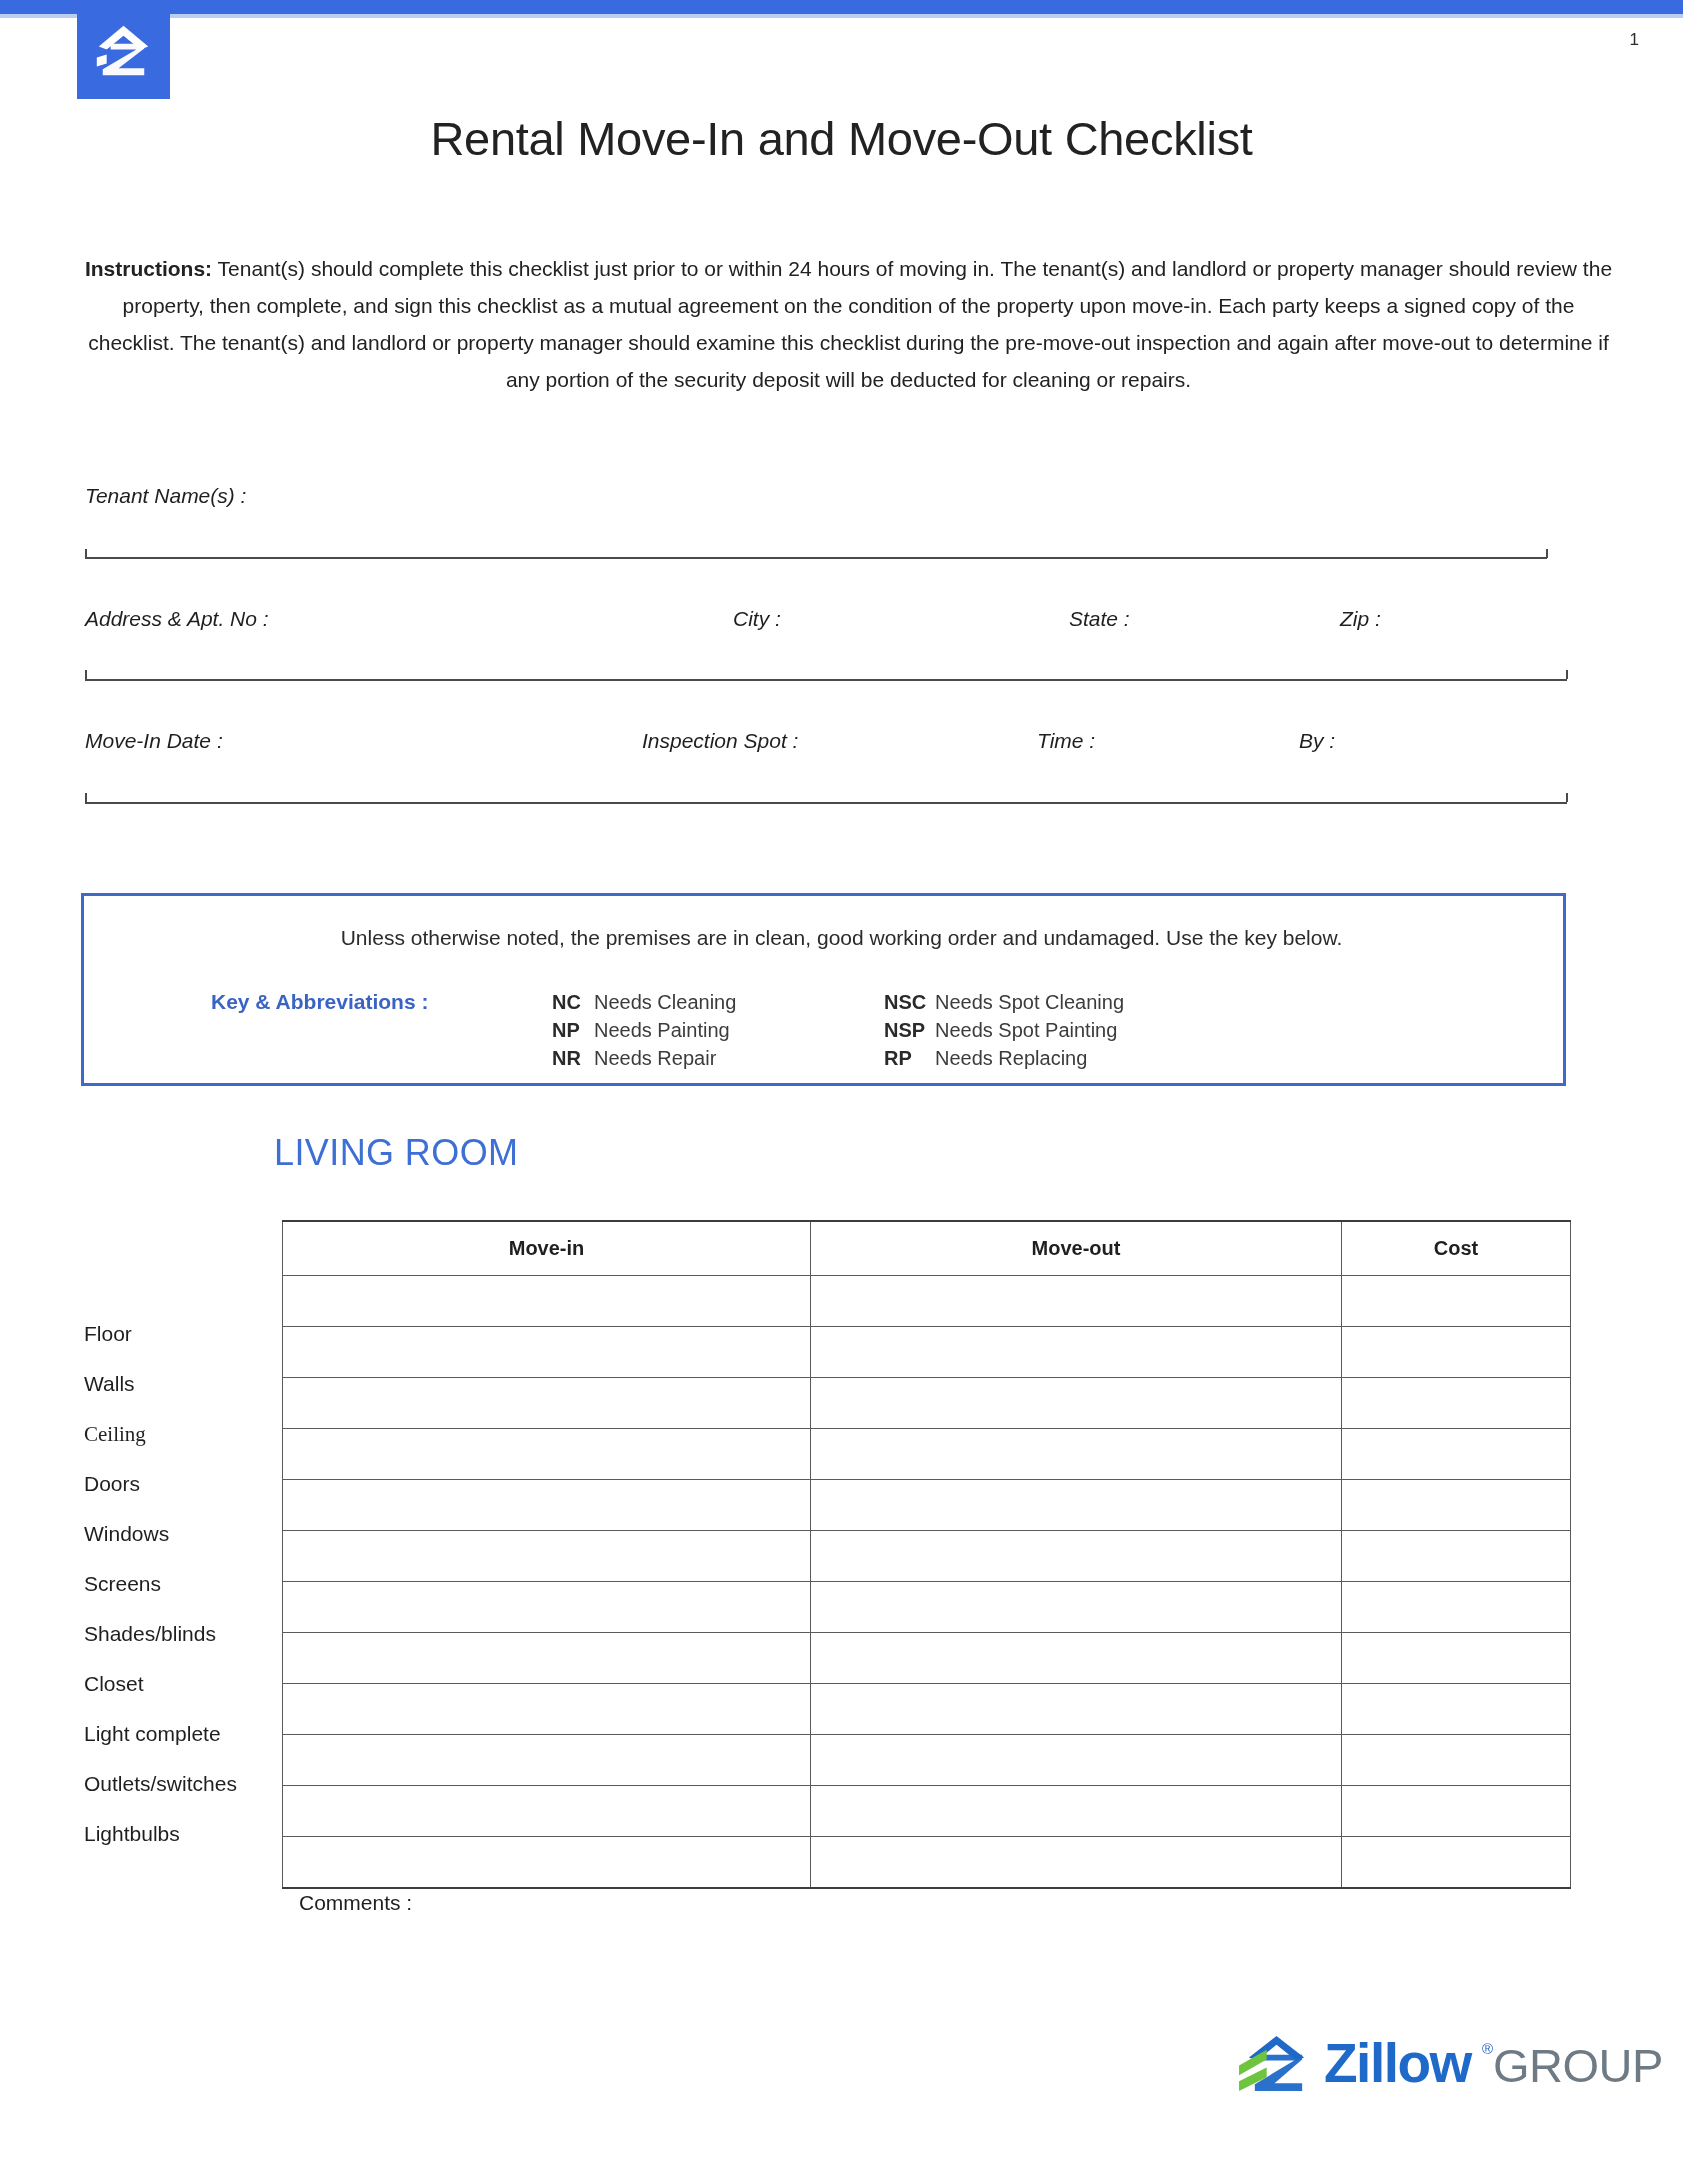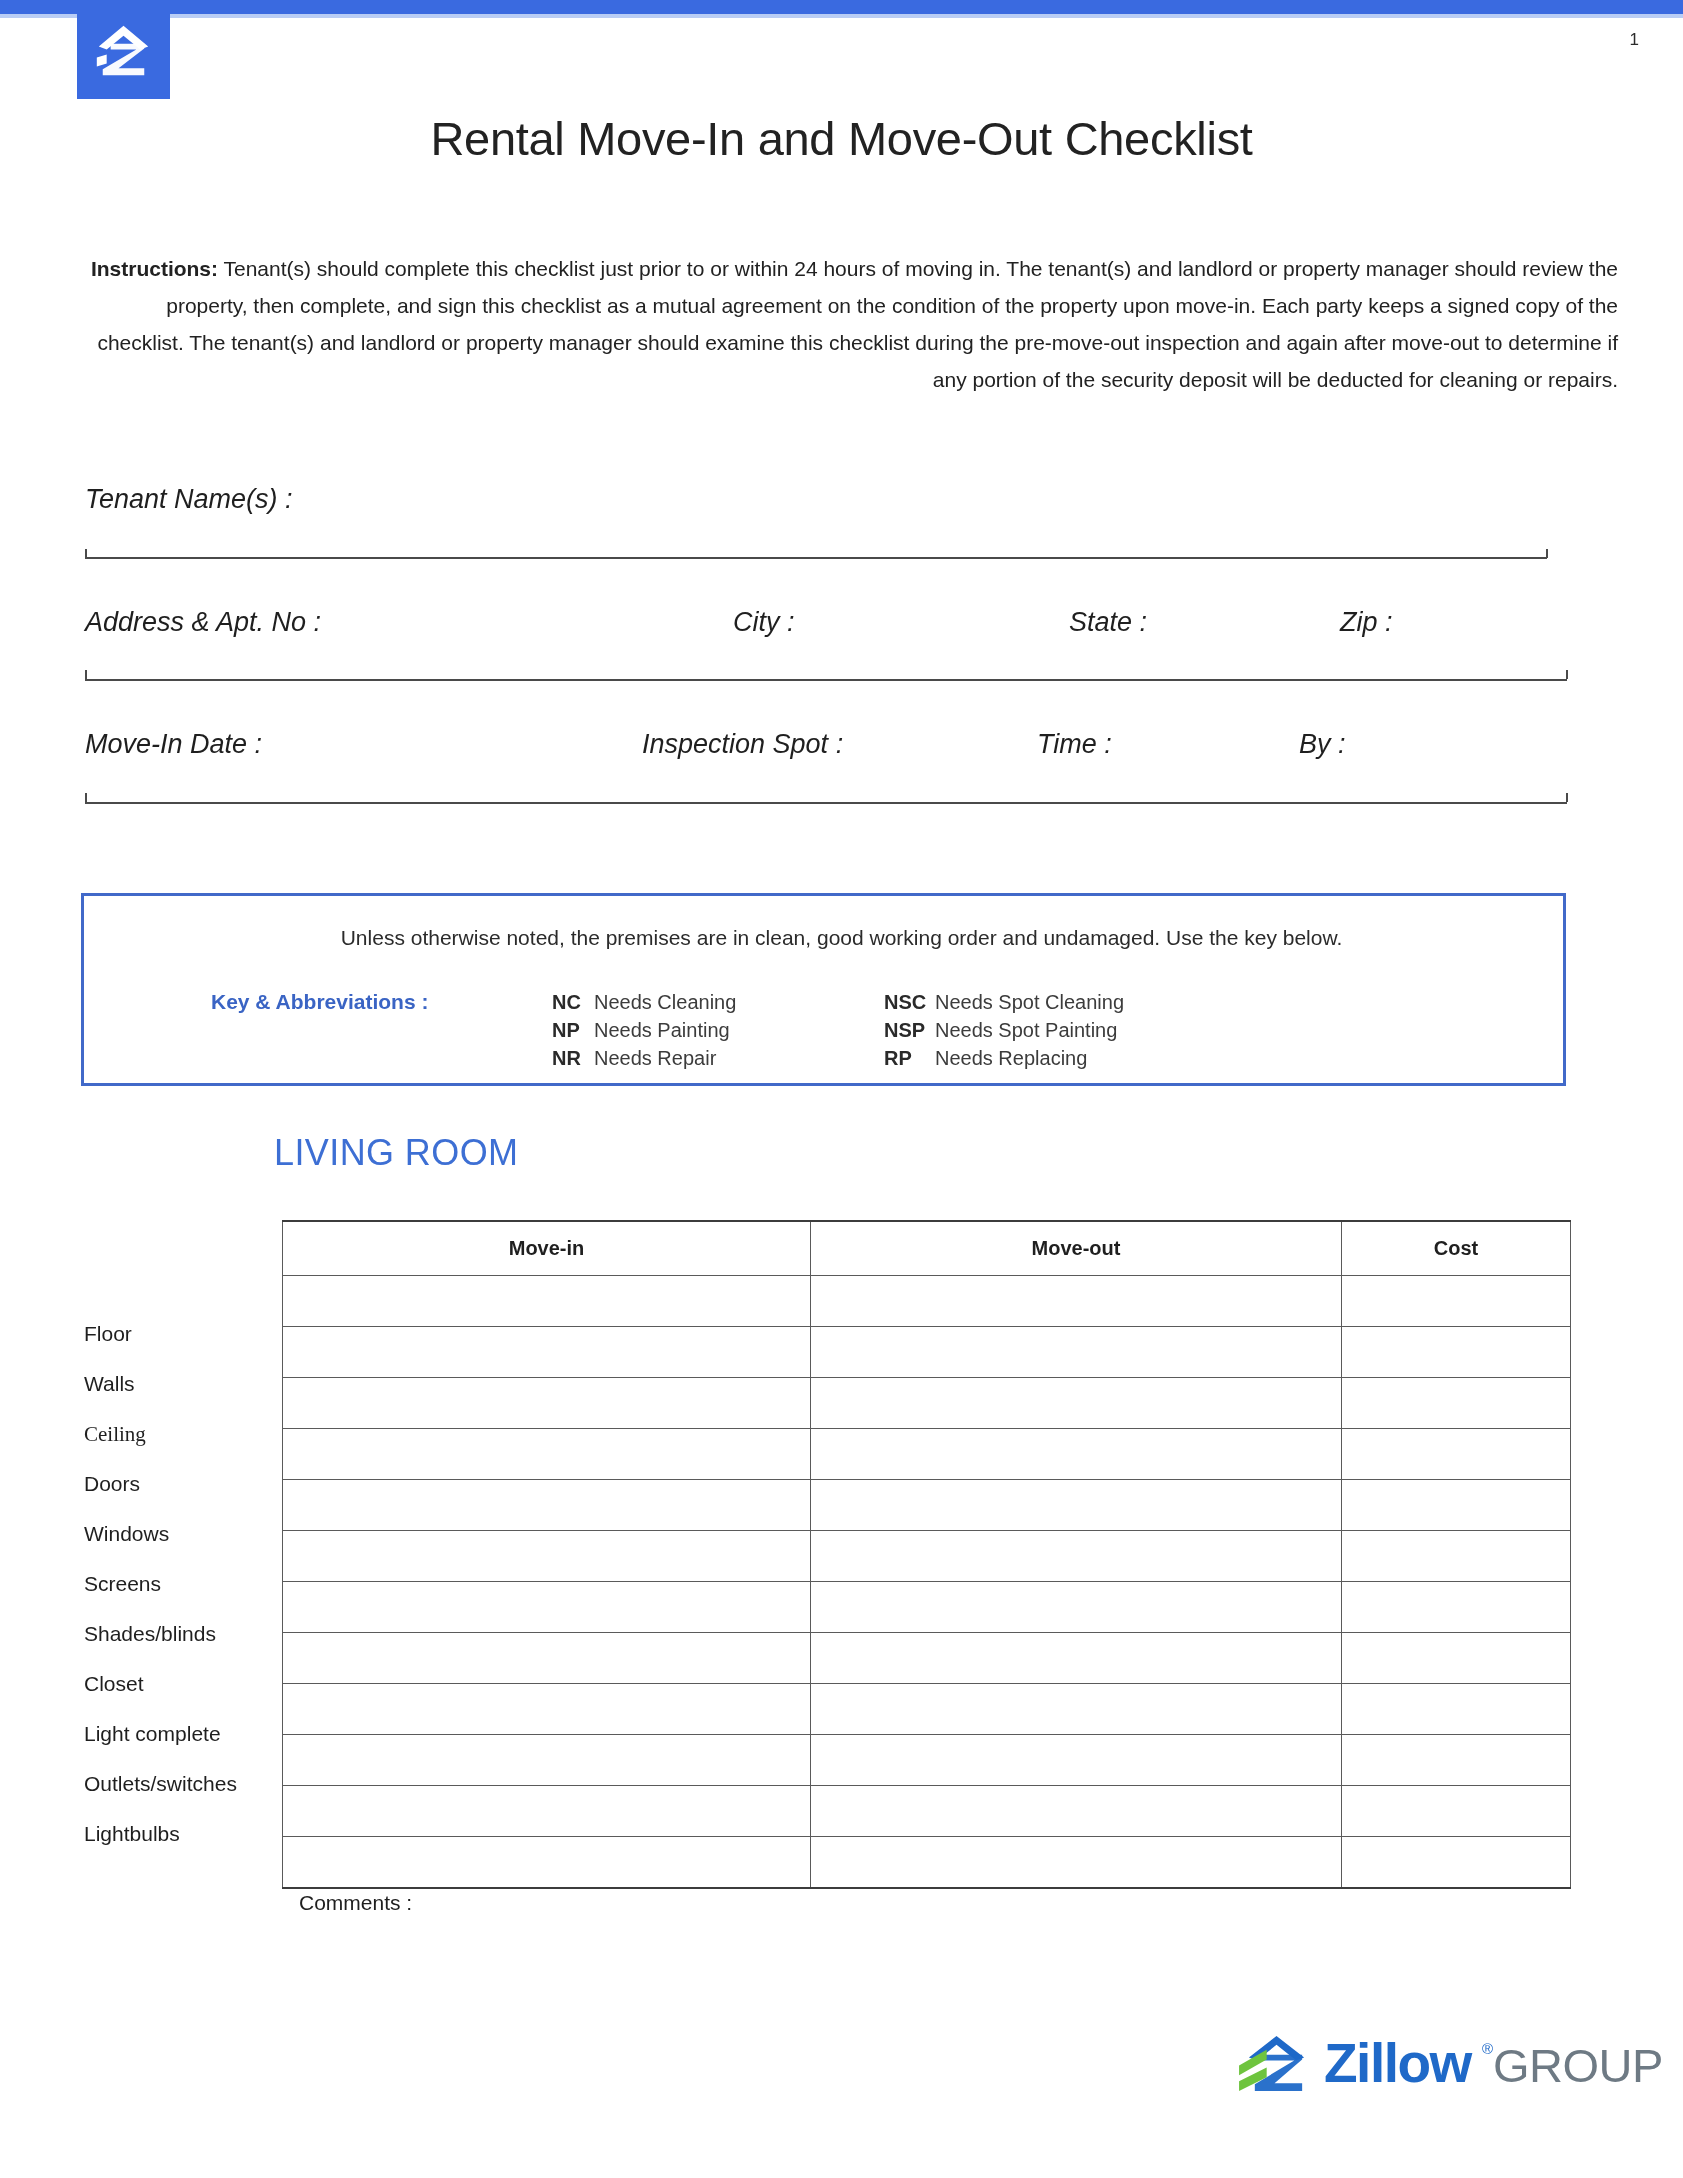--- a/index.html
+++ b/index.html
@@ -67,28 +67,28 @@
 
   
   .instructions {
     position: absolute;
     top: 250px;
     left: 79px;
     width: 1539px;
     font-size: 21px;
     line-height: 37px;
     color: #222222;
-    text-align: right;
+    text-align: center;
   }
   .instructions b { font-weight: 700; }
 
   .field-label {
     position: absolute;
     font-style: italic;
-    font-size: 27px;
+    font-size: 21px;
     color: #1f1f1f;
     white-space: nowrap;
   }
 
   .rule {
     position: absolute;
     height: 0;
     border-top: 2px solid #4a4a4a;
   }
   .rule-cap-l {

